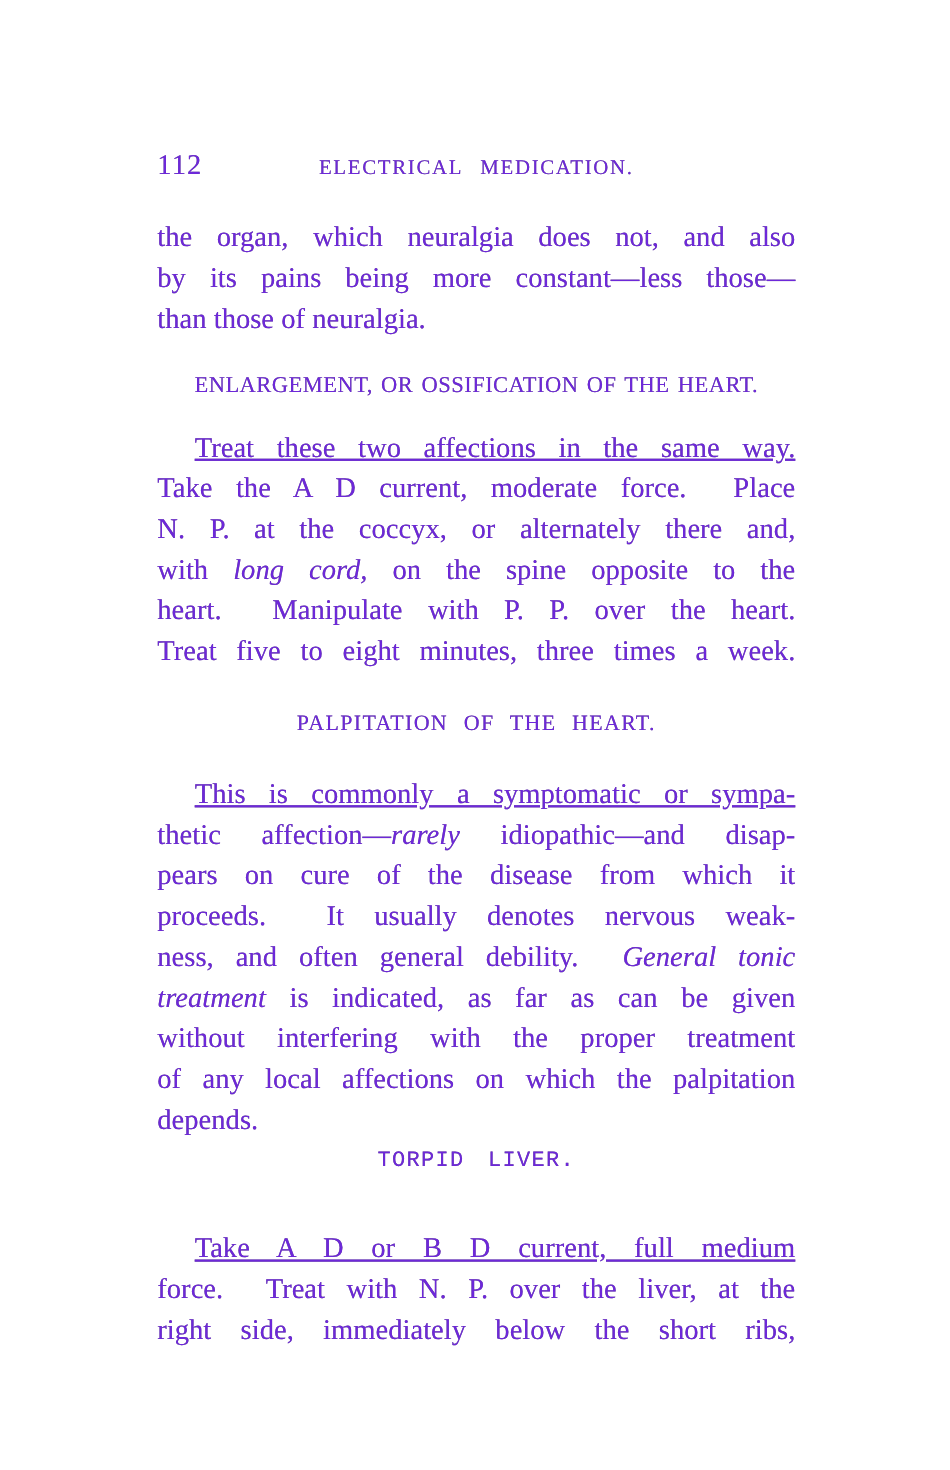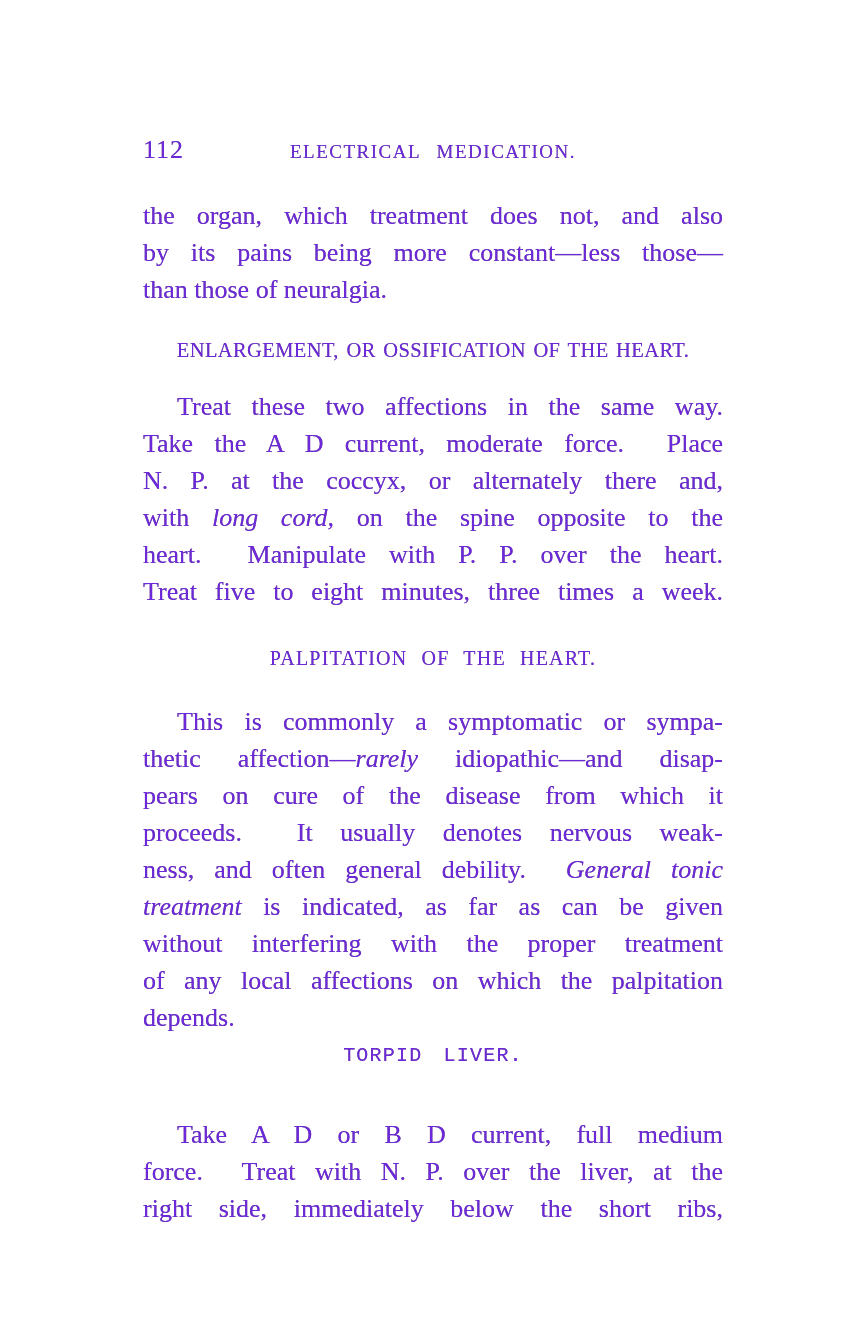--- a/index.html
+++ b/index.html
@@ -47,42 +47,42 @@
     font-size: 20.5px;
     letter-spacing: 0.4px;
     word-spacing: 2px;
   }
   .para { width: 580px; }
   .line { width: 580px; }
   .line.just {
     text-align: justify;
     text-align-last: justify;
   }
-  .line.ind { text-indent: 34px; }
+  .line.ind { text-indent: 34px; text-decoration: underline; }
   .it { font-style: italic; }
   
   .b0 { margin-top: 33px; }
   .b1 { margin-top: 30px; }
   .b2 { margin-top: 25px; }
   .b3 { margin-top: 36px; }
   .b4 { margin-top: 32px; }
   .b5 { margin-top: 7px; font-family: Liberation Mono, monospace;  }
   .b6 { margin-top: 48px; }
 </style>
 </head>
 <body>
 
 <div class="sheet">
   <div class="header">
     <span class="pagenum">112</span>
     <span class="runhead">ELECTRICAL MEDICATION.</span>
   </div>
   <div id="content">
       <div class="para b0">
-        <div class="line just"><span>the organ, which treatment does not, and also</span></div>
+        <div class="line just"><span>the organ, which neuralgia does not, and also</span></div>
         <div class="line just"><span>by its pains being more constant—less those—</span></div>
         <div class="line"><span>than those of neuralgia.</span></div>
       </div>
       <div class="heading b1 wide">ENLARGEMENT, OR OSSIFICATION OF THE HEART.</div>
       <div class="para b2">
         <div class="line just ind"><span>Treat these two affections in the same way.</span></div>
         <div class="line just"><span>Take the A D current, moderate force.&nbsp; Place</span></div>
         <div class="line just"><span>N. P. at the coccyx, or alternately there and,</span></div>
         <div class="line just"><span>with </span><span class="it">long cord,</span><span> on the spine opposite to the</span></div>
         <div class="line just"><span>heart.&nbsp; Manipulate with P. P. over the heart.</span></div>

